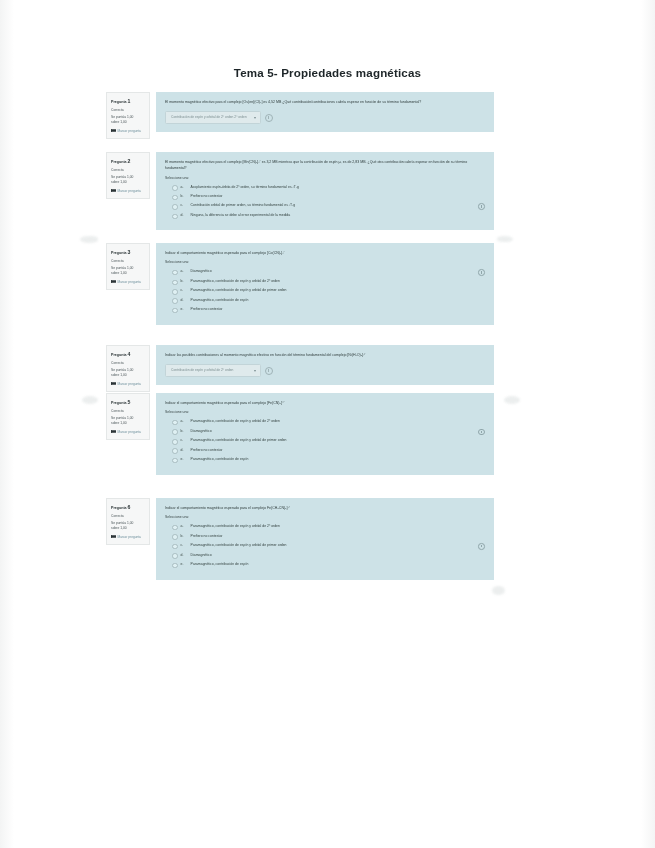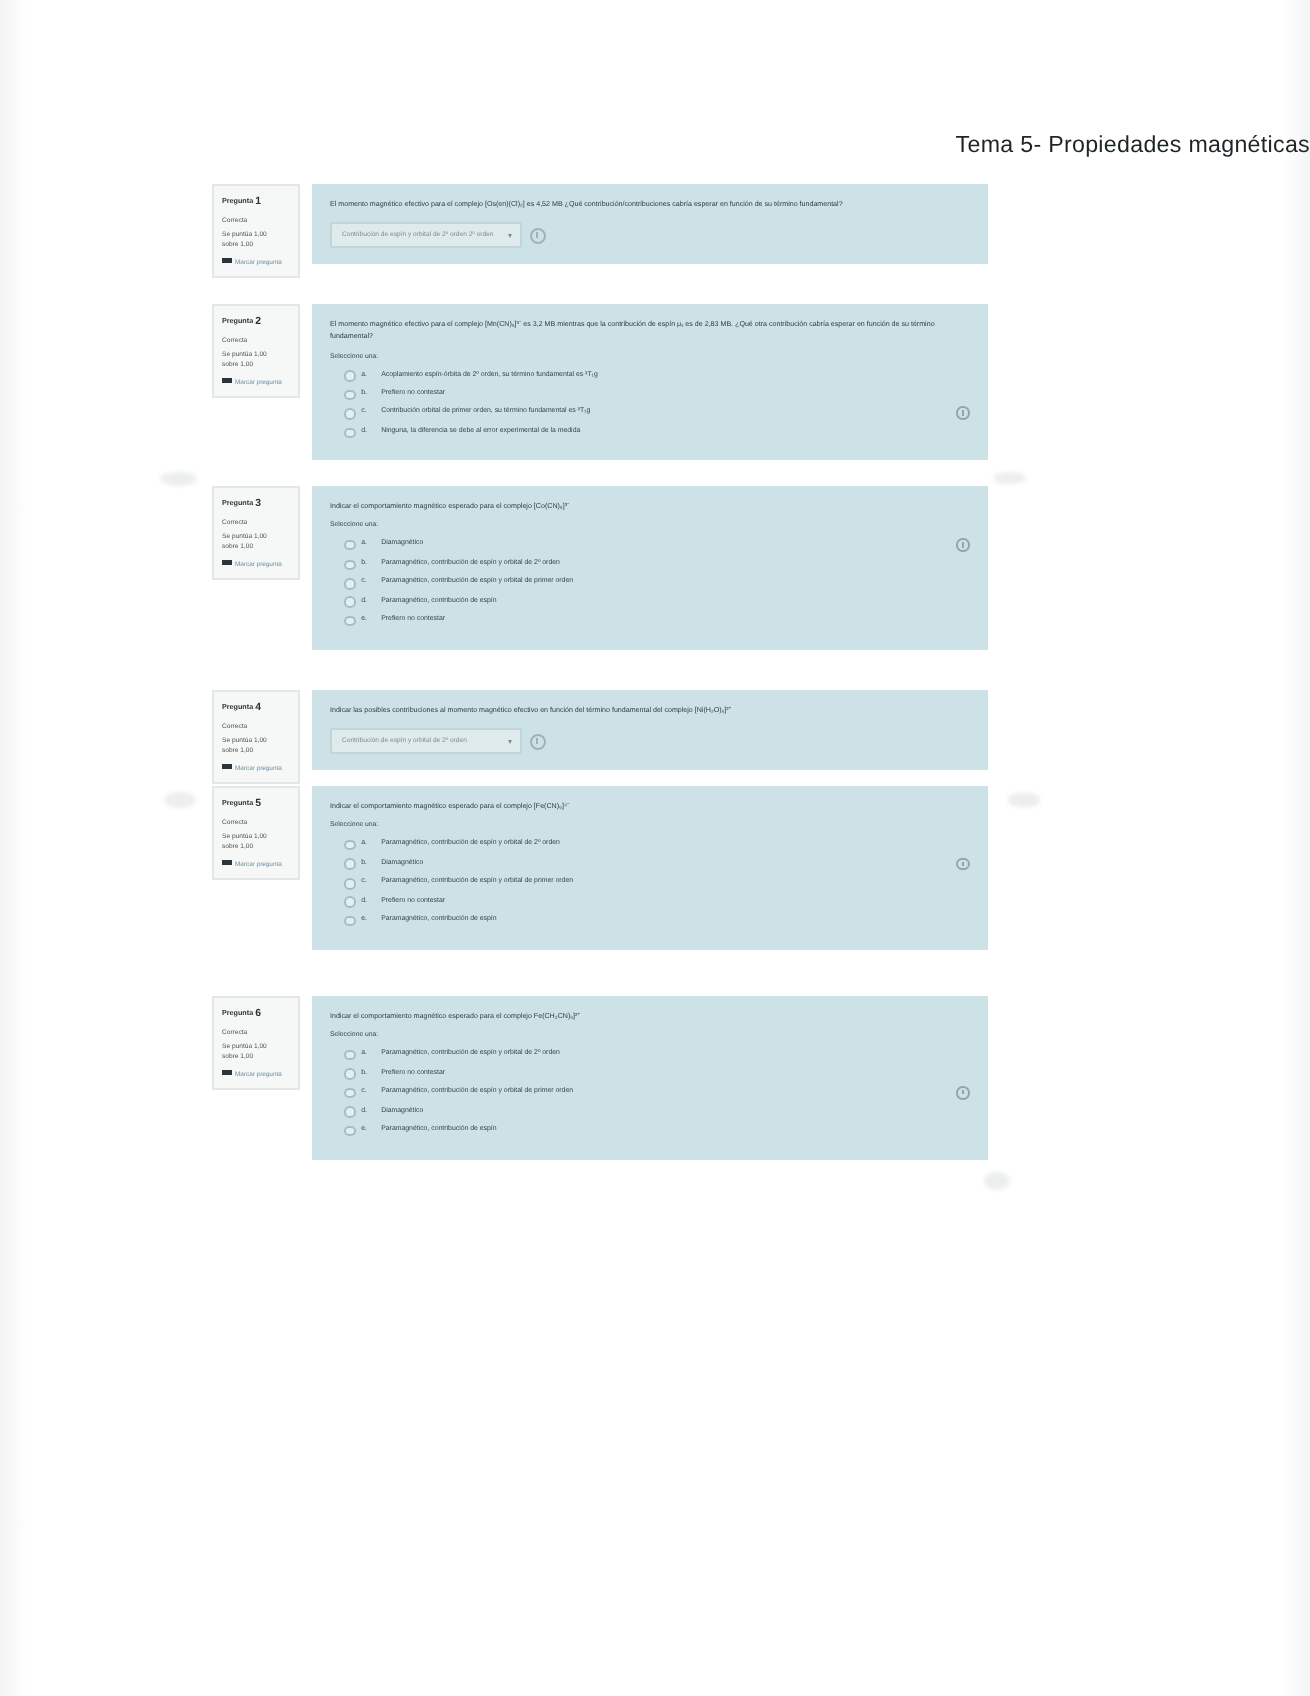--- a/index.html
+++ b/index.html
@@ -35,23 +35,23 @@
     right: 0; top: 0; bottom: 0; width: 14px;
     background: linear-gradient(to left, #f4f5f5, #ffffff);
     pointer-events: none;
   }
 
   
   .doc-title {
     position: absolute;
     left: 0; right: 0;
     top: 66px;
-    text-align: right;
+    text-align: center;
     font-size: 11.6px;
-    font-weight: normal;
+    font-weight: bold;
     letter-spacing: 0.15px;
     color: #1d2528;
   }
 
   
   .qblock {
     position: absolute;
     left: 106px;
     width: 388px;
     display: flex;

